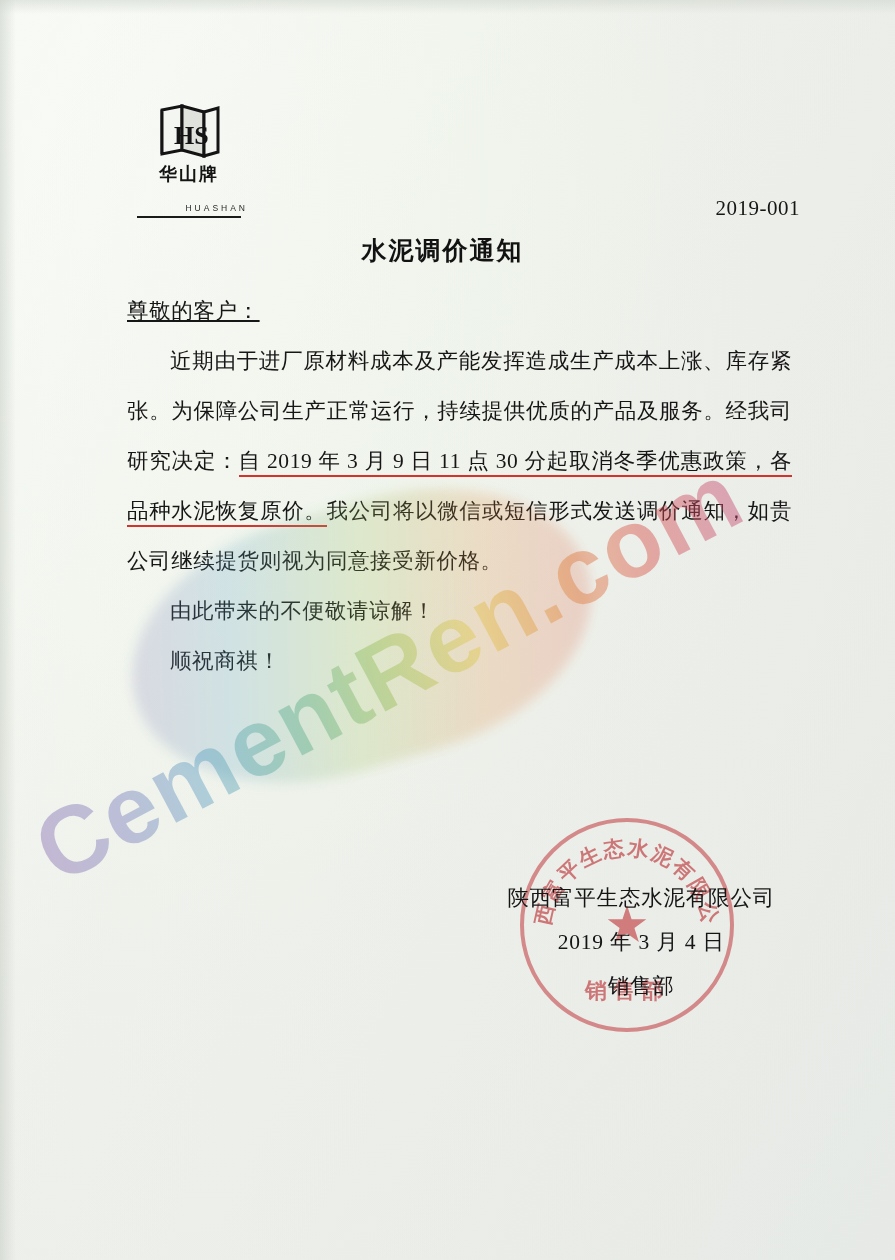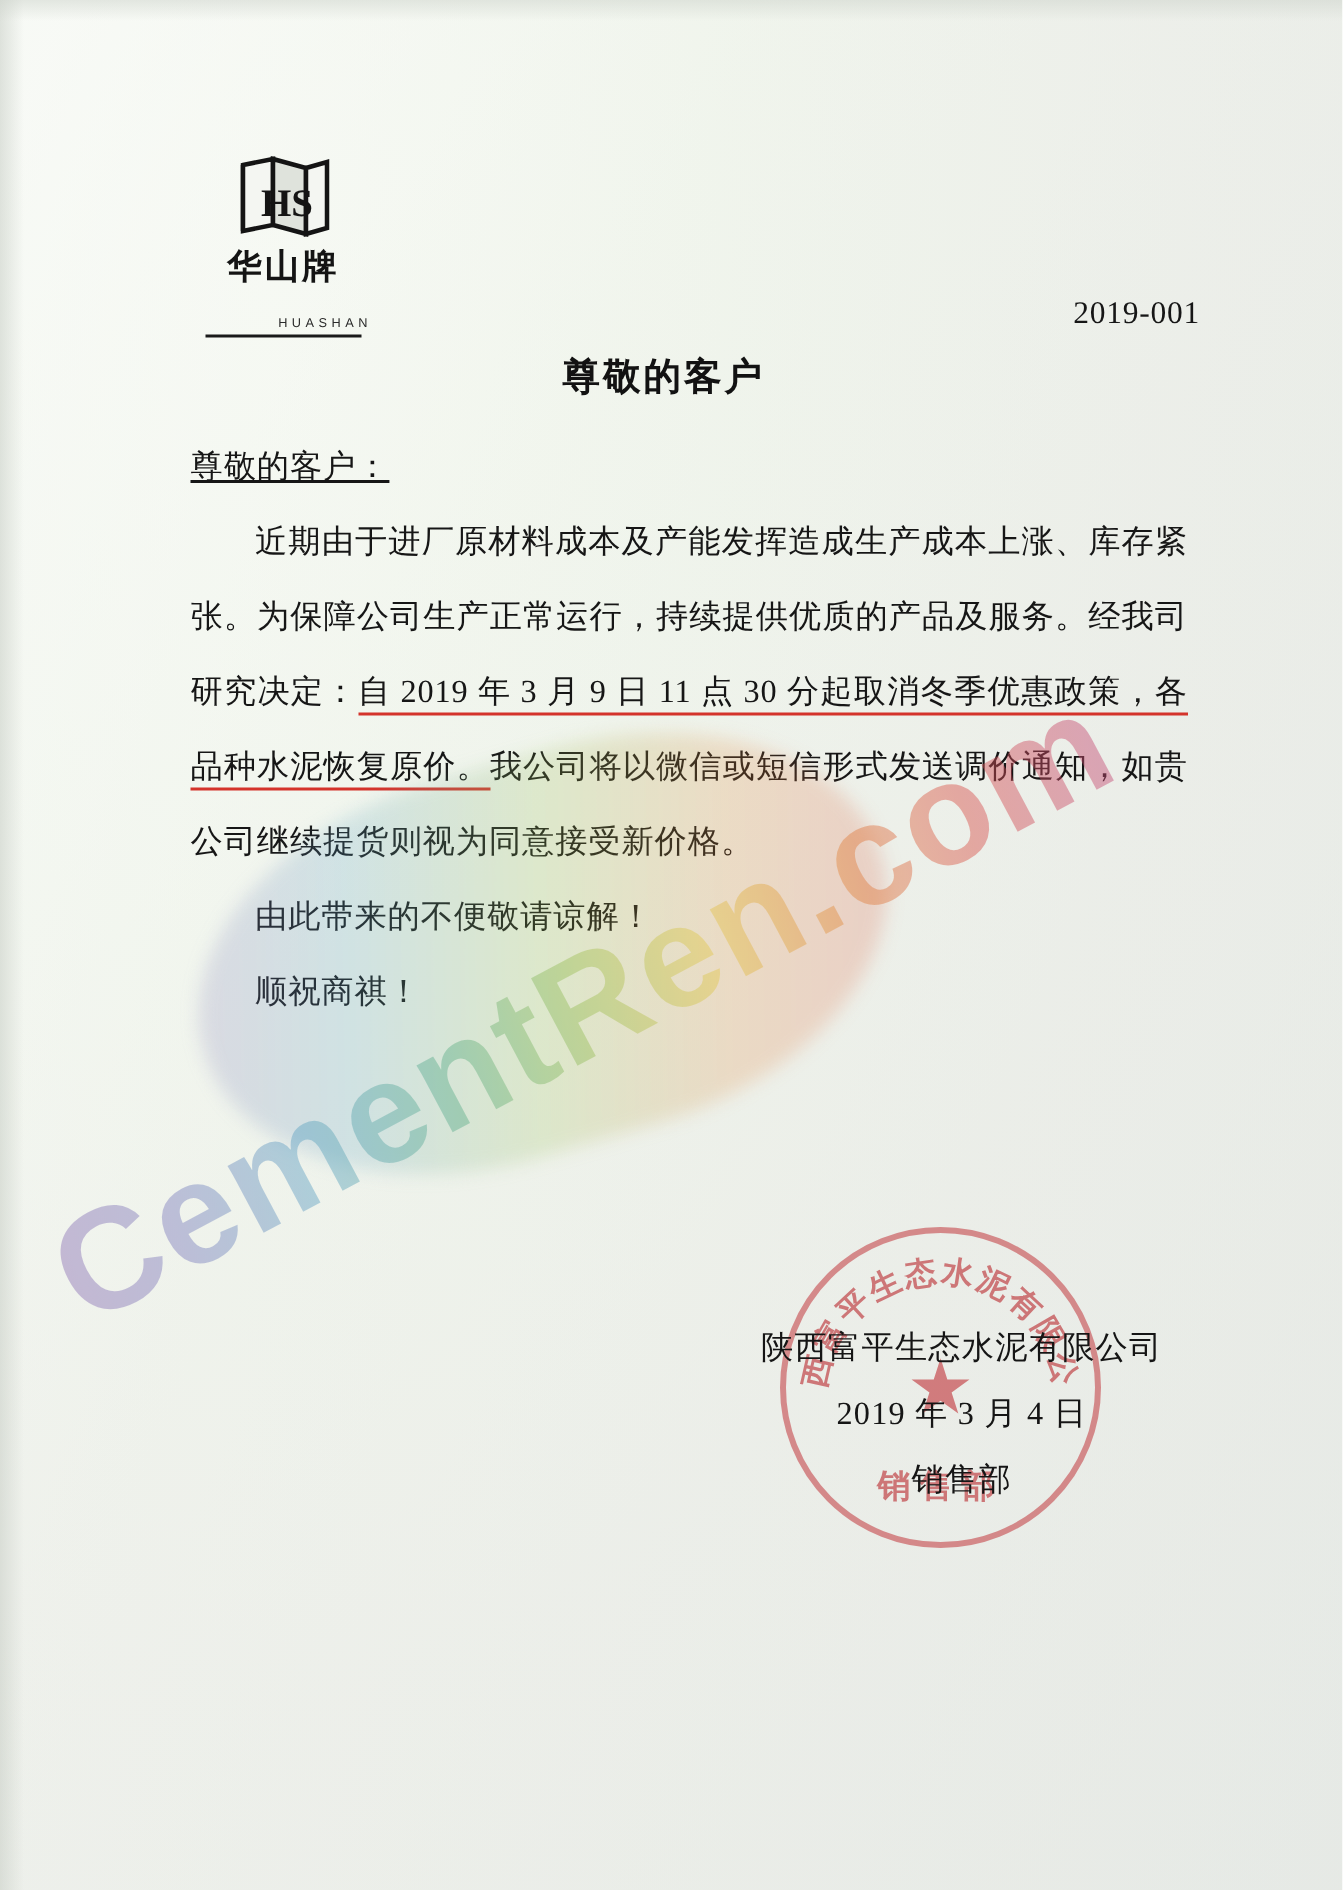--- a/index.html
+++ b/index.html
@@ -49,21 +49,21 @@
   #logo .mark {
     position: relative;
     width: 74px;
     height: 56px;
     margin: 0 auto;
   }
   #logo .brand-cn {
     text-align: center;
     font-family: "Liberation Sans", "DejaVu Sans", sans-serif;
     font-weight: bold;
-    font-size: 23px;
+    font-size: 18px;
     letter-spacing: 2px;
     color: #141414;
     margin-top: 2px;
   }
   #logo .brand-en {
     text-align: right;
     font-family: "Liberation Sans", "DejaVu Sans", sans-serif;
     font-size: 8.5px;
     letter-spacing: 3px;
     color: #2a2a2a;
@@ -241,21 +241,21 @@
         <text x="22" y="40" font-family="Liberation Serif, serif" font-size="26" font-weight="bold" fill="#141414">HS</text>
       </svg>
     </div>
     <div class="brand-cn">华山牌</div>
     <div class="brand-en">HUASHAN</div>
     <div class="brand-rule"></div>
   </div>
 
   <div id="doc-number">2019-001</div>
 
-  <div id="doc-title">尊敬的客户</div>
+  <div id="doc-title">水泥调价通知</div>
 
   <div id="body-text">
     <p class="salutation">尊敬的客户：</p>
     <p class="indent"><span>近期由于进厂原材料成本及产能发挥造成生产成本上涨、库存紧张。为保障公司生产正常运行，持续提供优质的产品及服务。经我司研究决定：</span><span class="u">自 2019 年 3 月 9 日 11 点 30 分起取消冬季优惠政策，</span><span class="u">各品种水泥恢复原价。</span><span>我公司将以微信或短信形式发送调价通知，如贵公司继续提货则视为同意接受新价格。</span></p>
     <p class="indent">由此带来的不便敬请谅解！</p>
     <p class="indent">顺祝商祺！</p>
   </div>
 
   <div id="watermark">
     <div class="wm-swoosh"></div>

